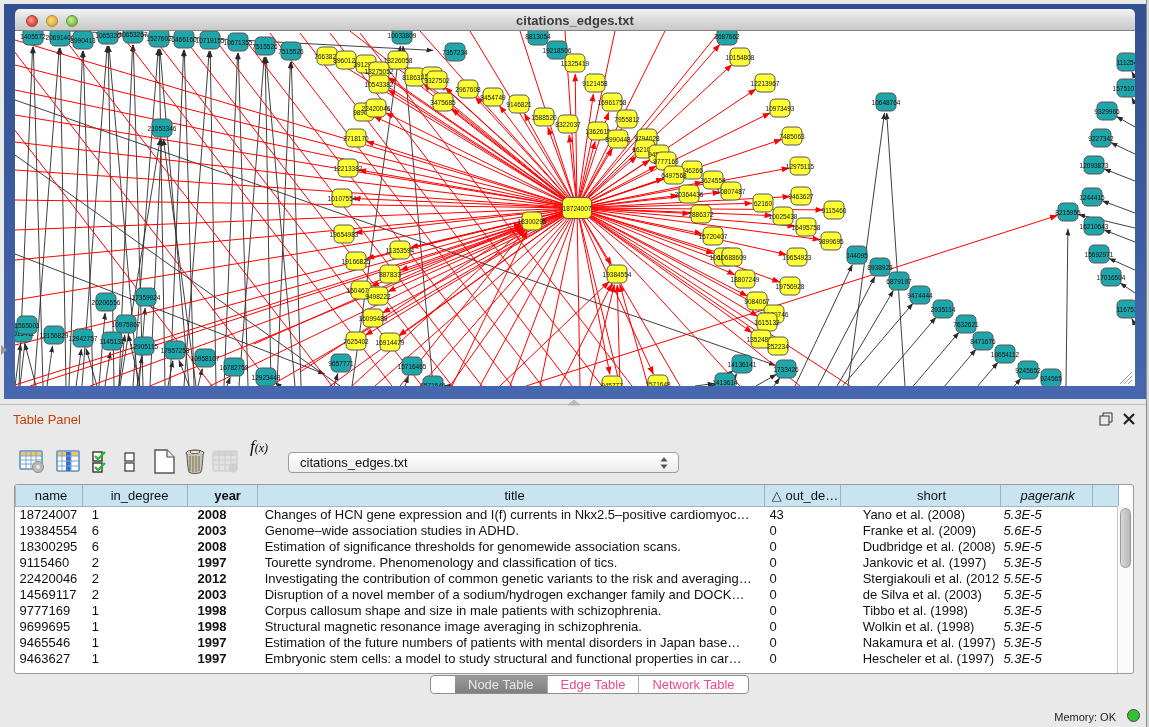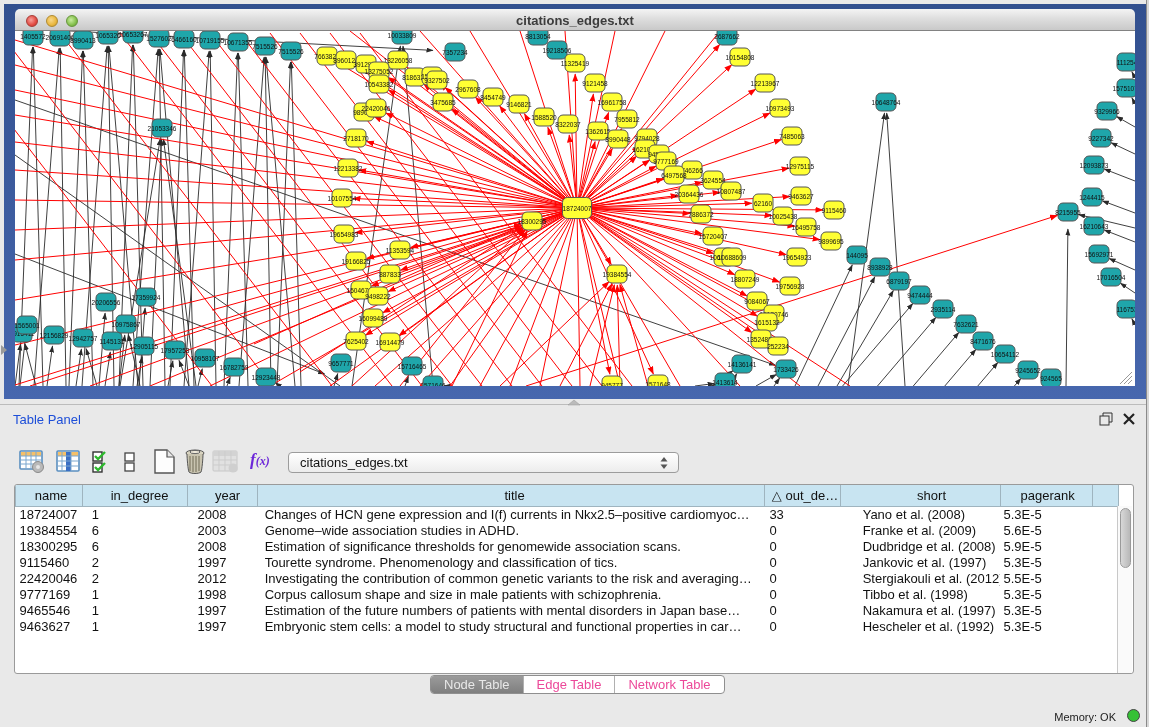--- a/index.html
+++ b/index.html
@@ -8,47 +8,47 @@
 .window { position:absolute; left:15px; top:9px; width:1120px; height:377px; }
 .titlebar { position:absolute; left:0; top:0; width:1120px; height:22px;
   background:linear-gradient(#f4f4f4,#dedede 45%,#c9c9c9); border-bottom:1px solid #828282;
   border-radius:5px 5px 0 0; }
 .tl { position:absolute; top:6px; width:12px; height:12px; border-radius:6px; }
 .title { position:absolute; top:4px; left:0; width:1120px; text-align:center;
   font-size:13px; font-weight:bold; color:#3c3c3c; }
 .canvas { position:absolute; left:0; top:22px; width:1120px; height:355px; background:#fff; overflow:hidden; }
 .tpheader { position:absolute; left:0px; top:404px; width:1146px; height:28px; background:#e9e9e9;
   border-top:1px solid #bcbcbc; }
-.tpheader span { position:absolute; left:13px; top:7px; font-size:13px; color:#1d4ed8; }
+.tpheader span { position:absolute; left:13px; top:7px; font-size:13px; color:#c2410c; }
 .tbar { position:absolute; left:0; top:432px; width:1146px; height:50px; }
 .dropdown { position:absolute; left:288px; top:452px; width:391px; height:21px;
   background:linear-gradient(#ffffff,#ececec); border:1px solid #9c9c9c; border-radius:4px;
   font-size:13px; color:#111; line-height:19px; padding-left:11px; }
 .tablebox { position:absolute; left:14px; top:484px; width:1120px; height:190px;
   background:#fff; border:1px solid #9a9a9a; border-radius:3px; overflow:hidden; }
 table { border-collapse:collapse; table-layout:fixed; width:1104px; font-size:13px; }
 th { background:#c8e4f1; border:1px solid #9fb4bf; border-top:none; font-weight:normal;
   height:21px; font-size:13px; color:#111; overflow:hidden; white-space:nowrap; }
 td { height:16px; color:#111; overflow:hidden; white-space:nowrap; padding:0 3px; }
 .c0 { width:66px; padding-left:4px;margin-top:39px; }
 .c1 { width:103px; padding-left:9px; }
-.c2 { width:69px; padding-left:10px; }
+.c2 { width:69px; padding-left:10px;font-weight:bold; }
 .c3 { width:498px; padding-left:7px; }
 .c4 { width:75px; padding-left:5px; }
 .c5 { width:157px; padding-left:22px; }
-.c6 { width:90px; padding-left:3px; }
+.c6 { width:90px; padding-left:3px;font-style:italic; }
 .c7 { width:26px; }
 .sbar { position:absolute; right:1px; top:21px; width:15px; height:168px; background:#fafafa;
   border-left:1px solid #c8c8c8; }
 .thumb { position:absolute; left:2px; top:2px; width:11px; height:60px; border-radius:6px;
   background:linear-gradient(90deg,#d8d8d8,#b8b8b8); border:1px solid #9a9a9a; }
 .tabs { position:absolute; left:430px; top:675px; height:19px; display:flex;
   border:1px solid #8f8f8f; border-radius:4px; overflow:hidden; background:#fff; }
 .tabs div { font-size:13px; line-height:17px; padding:0 13px; color:#ec4899; }
-.tabs .sel { background:linear-gradient(#9b9b9b,#7f7f7f); color:#e8e8e8; }
+.tabs .sel { background:linear-gradient(#9b9b9b,#7f7f7f); color:#e8e8e8;margin-left:24px; }
 .tabs .sep { border-left:1px solid #b0b0b0; }
 .statusr { position:absolute; right:33px; top:711px; font-size:11px; color:#222;text-align:right; }
 .gdot { position:absolute; right:9px; top:709px; width:13px; height:13px; border-radius:7px;
   background:#35c135; border:1.5px solid #444; }
 .rightline { position:absolute; left:1146px; top:0; width:1px; height:727px; background:#8a8a8a; }
 .rightstrip { position:absolute; left:1147px; top:0; width:2px; height:727px; background:#d7d7d7; }
 </style></head><body>
 <div class="bluepanel"></div>
 <div class="window">
   <div class="canvas">
@@ -860,21 +860,21 @@
     <path d="M4,6 C4,10 5,22 6,24 C8,26 16,26 18,24 C19,22 20,10 20,6" fill="#c9c4b0" stroke="#555"></path>
     <path d="M7,8 V23 M10,8 V24 M13,8 V24 M16,8 V23" stroke="#8a8570" stroke-width="1.4"></path>
     <ellipse cx="12" cy="4" rx="5" ry="1.6" fill="#efeadb" stroke="#666"></ellipse>
   </svg>
   <svg style="position:absolute;left:212px;top:18px" width="28" height="24" opacity="0.55">
     <rect x="1" y="1" width="24" height="20" fill="#dcdcdc" stroke="#aaa" rx="1"></rect>
     <rect x="1" y="1" width="24" height="5" fill="#c2c2c2"></rect>
     <path d="M1,10 H25 M1,15 H25 M7,1 V21 M13,1 V21 M19,1 V21" stroke="#b5b5b5"></path>
     <circle cx="21" cy="18" r="4.5" fill="#bbb"></circle>
   </svg>
-  <div style="position:absolute;left:250px;top:18px;font-size:17px;font-style:italic;font-weight:bold;color:#6d28d9;font-family:'Liberation Serif',serif">f<span style="font-size:12px">(x)</span></div>
+  <div style="position:absolute;left:250px;top:5px;font-size:17px;font-style:italic;font-weight:normal;color:#000000;font-family:'Liberation Serif',serif">f<span style="font-size:12px">(x)</span></div>
 </div>
 <div class="dropdown">citations_edges.txt
   <svg style="position:absolute;right:10px;top:4px" width="8" height="12">
     <path d="M4,0 L7.5,4.5 H0.5 z" fill="#555"></path>
       <path d="M4,12 L0.5,7.5 H7.5 z" fill="#555"></path>
   </svg>
 </div>
 <div class="tablebox">
   <table>
    <tbody>
@@ -886,21 +886,21 @@
           <th class="c4">△ out_de…</th>
           <th class="c5">short</th>
        <th class="c6">pagerank</th>
           <th class="c7"></th>
         </tr>
    <tr>
           <td class="c0">18724007</td>
           <td class="c1">1</td>
           <td class="c2">2008</td>
           <td class="c3">Changes of HCN gene expression and I(f) currents in Nkx2.5–positive cardiomyoc…</td>
-          <td class="c4">33</td>
+          <td class="c4">43</td>
           <td class="c5">Yano et al. (2008)</td>
           <td class="c6">5.3E-5</td>
           <td class="c7"></td>
         </tr>
         <tr>
           <td class="c0">19384554</td>
           <td class="c1">6</td>
           <td class="c2">2003</td>
           <td class="c3">Genome–wide association studies in ADHD.</td>
           <td class="c4">0</td>
@@ -932,46 +932,66 @@
           <td class="c0">22420046</td>
           <td class="c1">2</td>
           <td class="c2">2012</td>
           <td class="c3">Investigating the contribution of common genetic variants to the risk and averaging…</td>
           <td class="c4">0</td>
           <td class="c5">Stergiakouli et al. (2012)</td>
           <td class="c6">5.5E-5</td>
           <td class="c7"></td>
         </tr>
         <tr>
+          <td class="c0">14569117</td>
+          <td class="c1">2</td>
+          <td class="c2">2003</td>
+          <td class="c3">Disruption of a novel member of a sodium/hydrogen exchanger family and DOCK…</td>
+          <td class="c4">0</td>
+          <td class="c5">de Silva et al. (2003)</td>
+          <td class="c6">5.3E-5</td>
+          <td class="c7"></td>
+        </tr>
+        <tr>
           <td class="c0">9777169</td>
           <td class="c1">1</td>
           <td class="c2">1998</td>
           <td class="c3">Corpus callosum shape and size in male patients with schizophrenia.</td>
           <td class="c4">0</td>
           <td class="c5">Tibbo et al. (1998)</td>
+          <td class="c6">5.3E-5</td>
+          <td class="c7"></td>
+        </tr>
+        <tr>
+          <td class="c0">9699695</td>
+          <td class="c1">1</td>
+          <td class="c2">1998</td>
+          <td class="c3">Structural magnetic resonance image averaging in schizophrenia.</td>
+          <td class="c4">0</td>
+          <td class="c5">Wolkin et al. (1998)</td>
           <td class="c6">5.3E-5</td>
           <td class="c7"></td>
         </tr>
         <tr>
           <td class="c0">9465546</td>
           <td class="c1">1</td>
           <td class="c2">1997</td>
           <td class="c3">Estimation of the future numbers of patients with mental disorders in Japan base…</td>
           <td class="c4">0</td>
           <td class="c5">Nakamura et al. (1997)</td>
           <td class="c6">5.3E-5</td>
           <td class="c7"></td>
         </tr>
         <tr>
           <td class="c0">9463627</td>
           <td class="c1">1</td>
           <td class="c2">1997</td>
           <td class="c3">Embryonic stem cells: a model to study structural and functional properties in car…</td>
           <td class="c4">0</td>
-          <td class="c5">Hescheler et al. (1992)</td>
+          <td class="c5">Hescheler et al. (1997)</td>
           <td class="c6">5.3E-5</td>
           <td class="c7"></td>
         </tr>
   </tbody>
     </table>
   <div class="sbar">
       <div class="thumb"></div>
     </div>
 </div>
 <div class="tabs">

